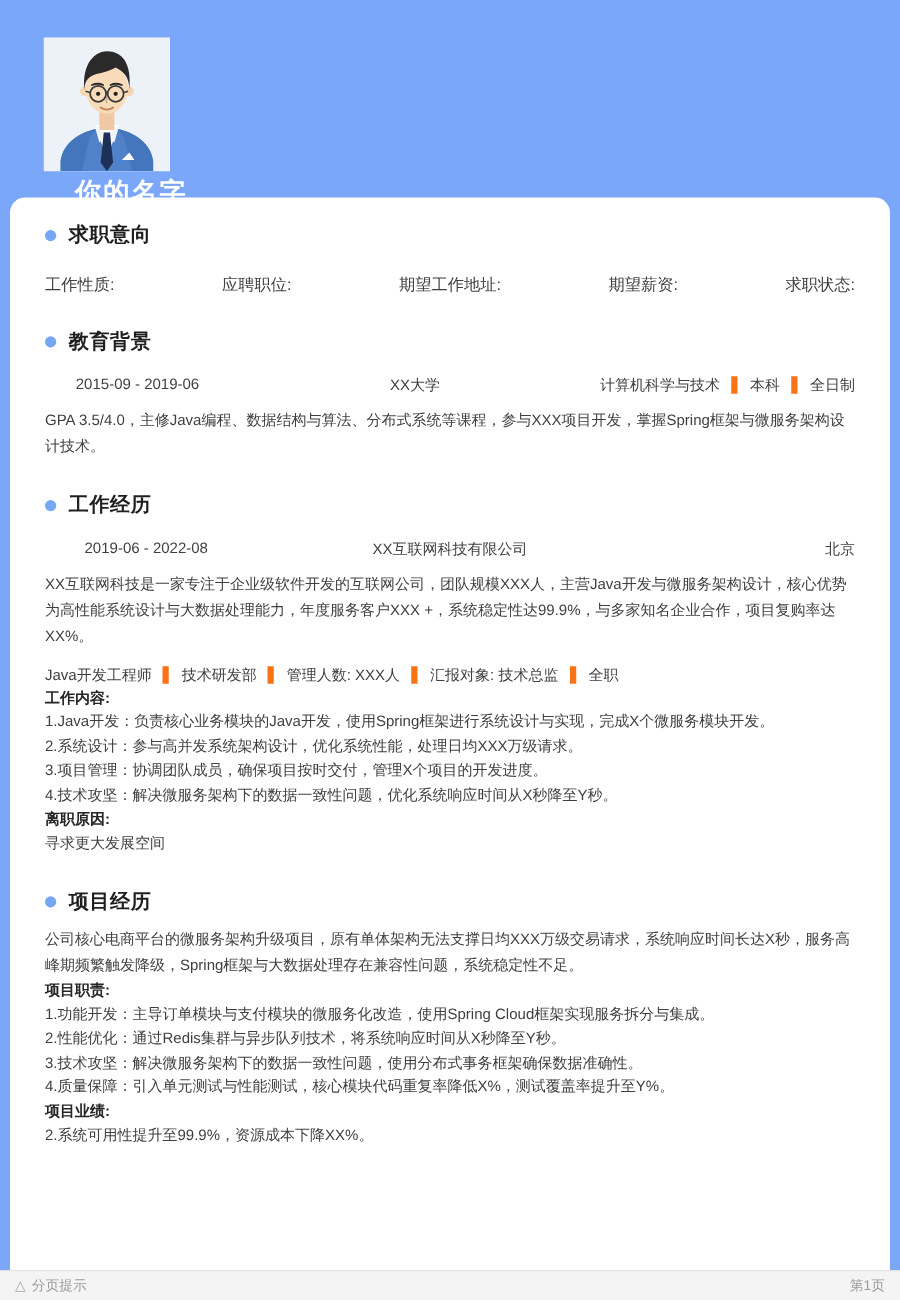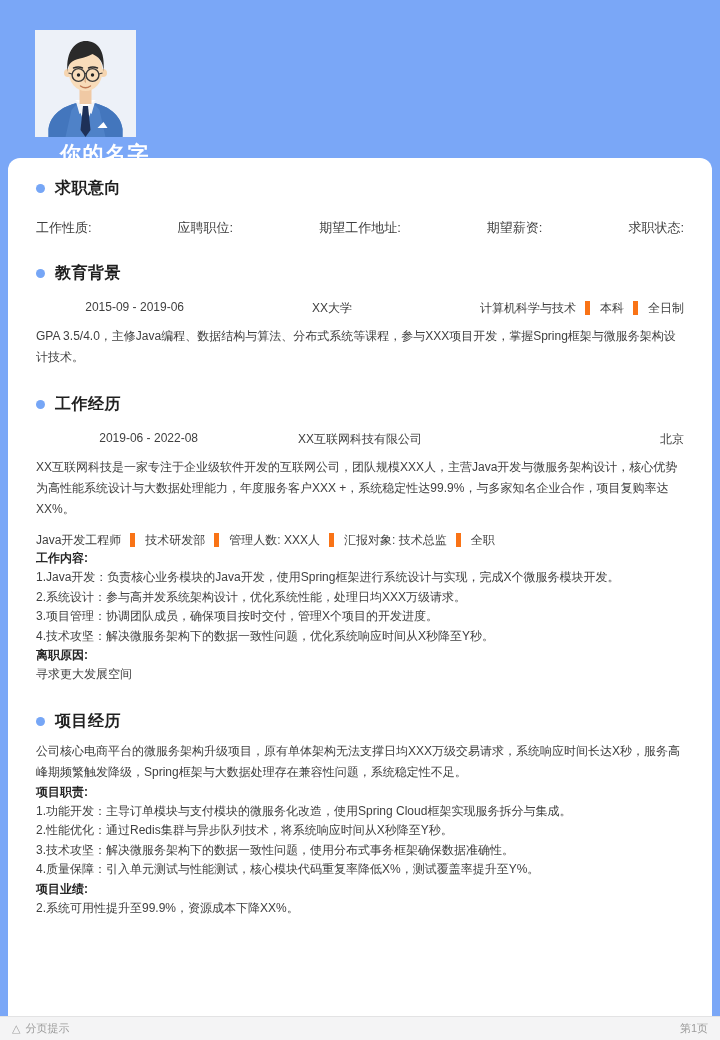--- a/index.html
+++ b/index.html
@@ -24,21 +24,21 @@
                    color:#1f1f1f; letter-spacing:0.5px; }
   .dot { width:9px; height:9px; border-radius:50%; background:#76a6f6; flex:0 0 auto; }
 
   .sec { margin-top:26px; }
   .sec:first-child { margin-top:6px; }
 
   .intent-row { display:flex; justify-content:space-between; margin-top:20px;
                 font-size:13px; color:#3f3f3f; }
 
   .row3 { display:flex; margin-top:16px; font-size:12px; color:#3f3f3f; }
-  .row3 .l { flex:1; text-align:right; }
+  .row3 .l { flex:1; text-align:center; }
   .row3 .c { flex:2; text-align:center; }
   .row3 .r { flex:1; text-align:right; white-space:nowrap; }
 
   .meta span + span,
   .inline-meta span + span { border-left:5px solid #f97316; margin-left:9px; padding-left:10px; }
   .meta { margin-top:12px; font-size:12px; color:#3f3f3f; }
 
   .para { margin-top:9px; font-size:12px; color:#3f3f3f; line-height:1.75; }
   .bold-label { font-size:12px; font-weight:bold; color:#262626; line-height:1.6; }
   .list-line { font-size:12px; color:#3f3f3f; line-height:1.62; }

